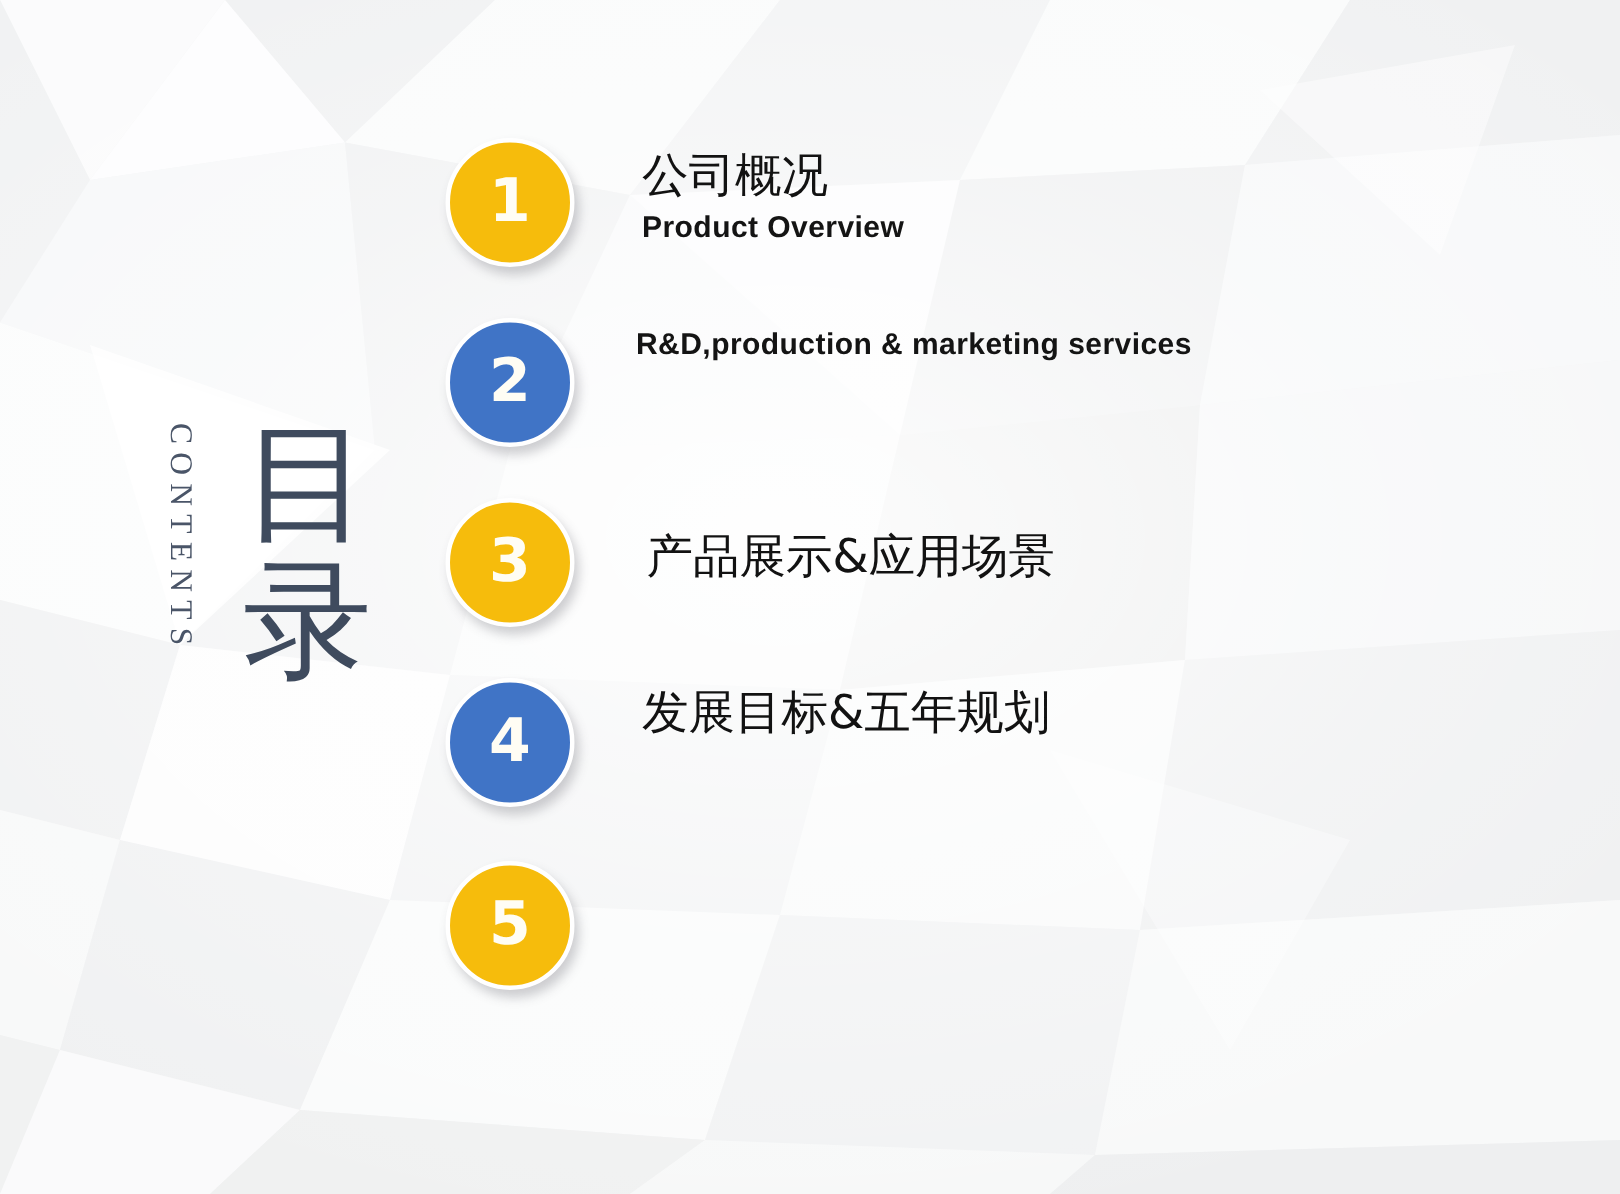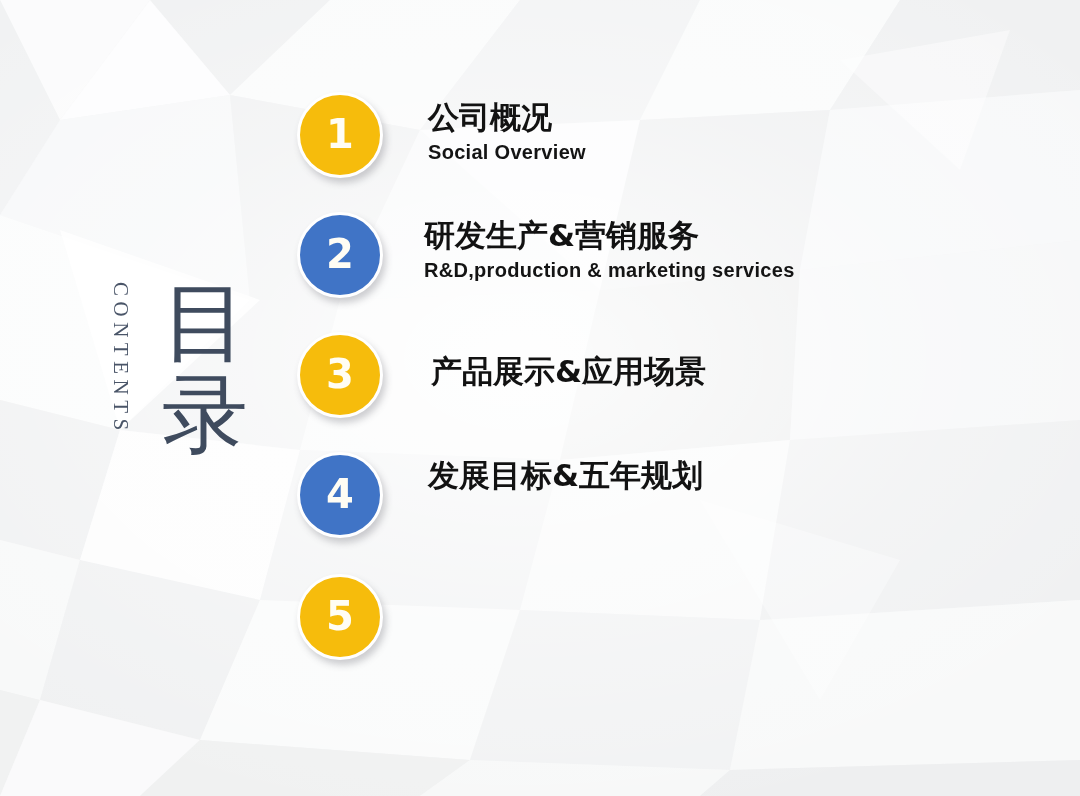--- a/index.html
+++ b/index.html
@@ -104,21 +104,21 @@
     padding-bottom: 3px;
   }
   .agenda-text {
     position: absolute;
     left: 130px;
     top: 4px;
   }
   .title-cjk {
     font-family: "DejaVu Sans", "Liberation Sans", sans-serif;
     font-size: 31px;
-    font-weight: bold;
+    font-weight: normal;
     color: #121212;
     line-height: 40px;
     letter-spacing: 0px;
     white-space: nowrap;
   }
   .title-en {
     font-family: "Liberation Sans", "DejaVu Sans", sans-serif;
     font-size: 20px;
     font-weight: bold;
     color: #141414;
@@ -195,30 +195,29 @@
   </div>
 
   <div id="agenda">
 
     <div class="agenda-row" data-row="0">
       <div class="num-badge" style="background:#f6bc0c;">
         <span>1</span>
       </div>
       <div class="agenda-text">
         <div class="title-cjk">公司概况</div>
-        <div class="title-en">Social Overview</div>
+        <div class="title-en">Product Overview</div>
       </div>
     </div>
 
     <div class="agenda-row" data-row="1">
       <div class="num-badge" style="background:#4074c6;">
         <span>2</span>
       </div>
       <div class="agenda-text">
-        <div class="title-cjk">研发生产&amp;营销服务</div>
         <div class="title-en">R&amp;D,production &amp; marketing services</div>
       </div>
     </div>
 
     <div class="agenda-row" data-row="2">
       <div class="num-badge" style="background:#f6bc0c;">
         <span>3</span>
       </div>
       <div class="agenda-text">
         <div class="title-cjk">产品展示&amp;应用场景</div>

